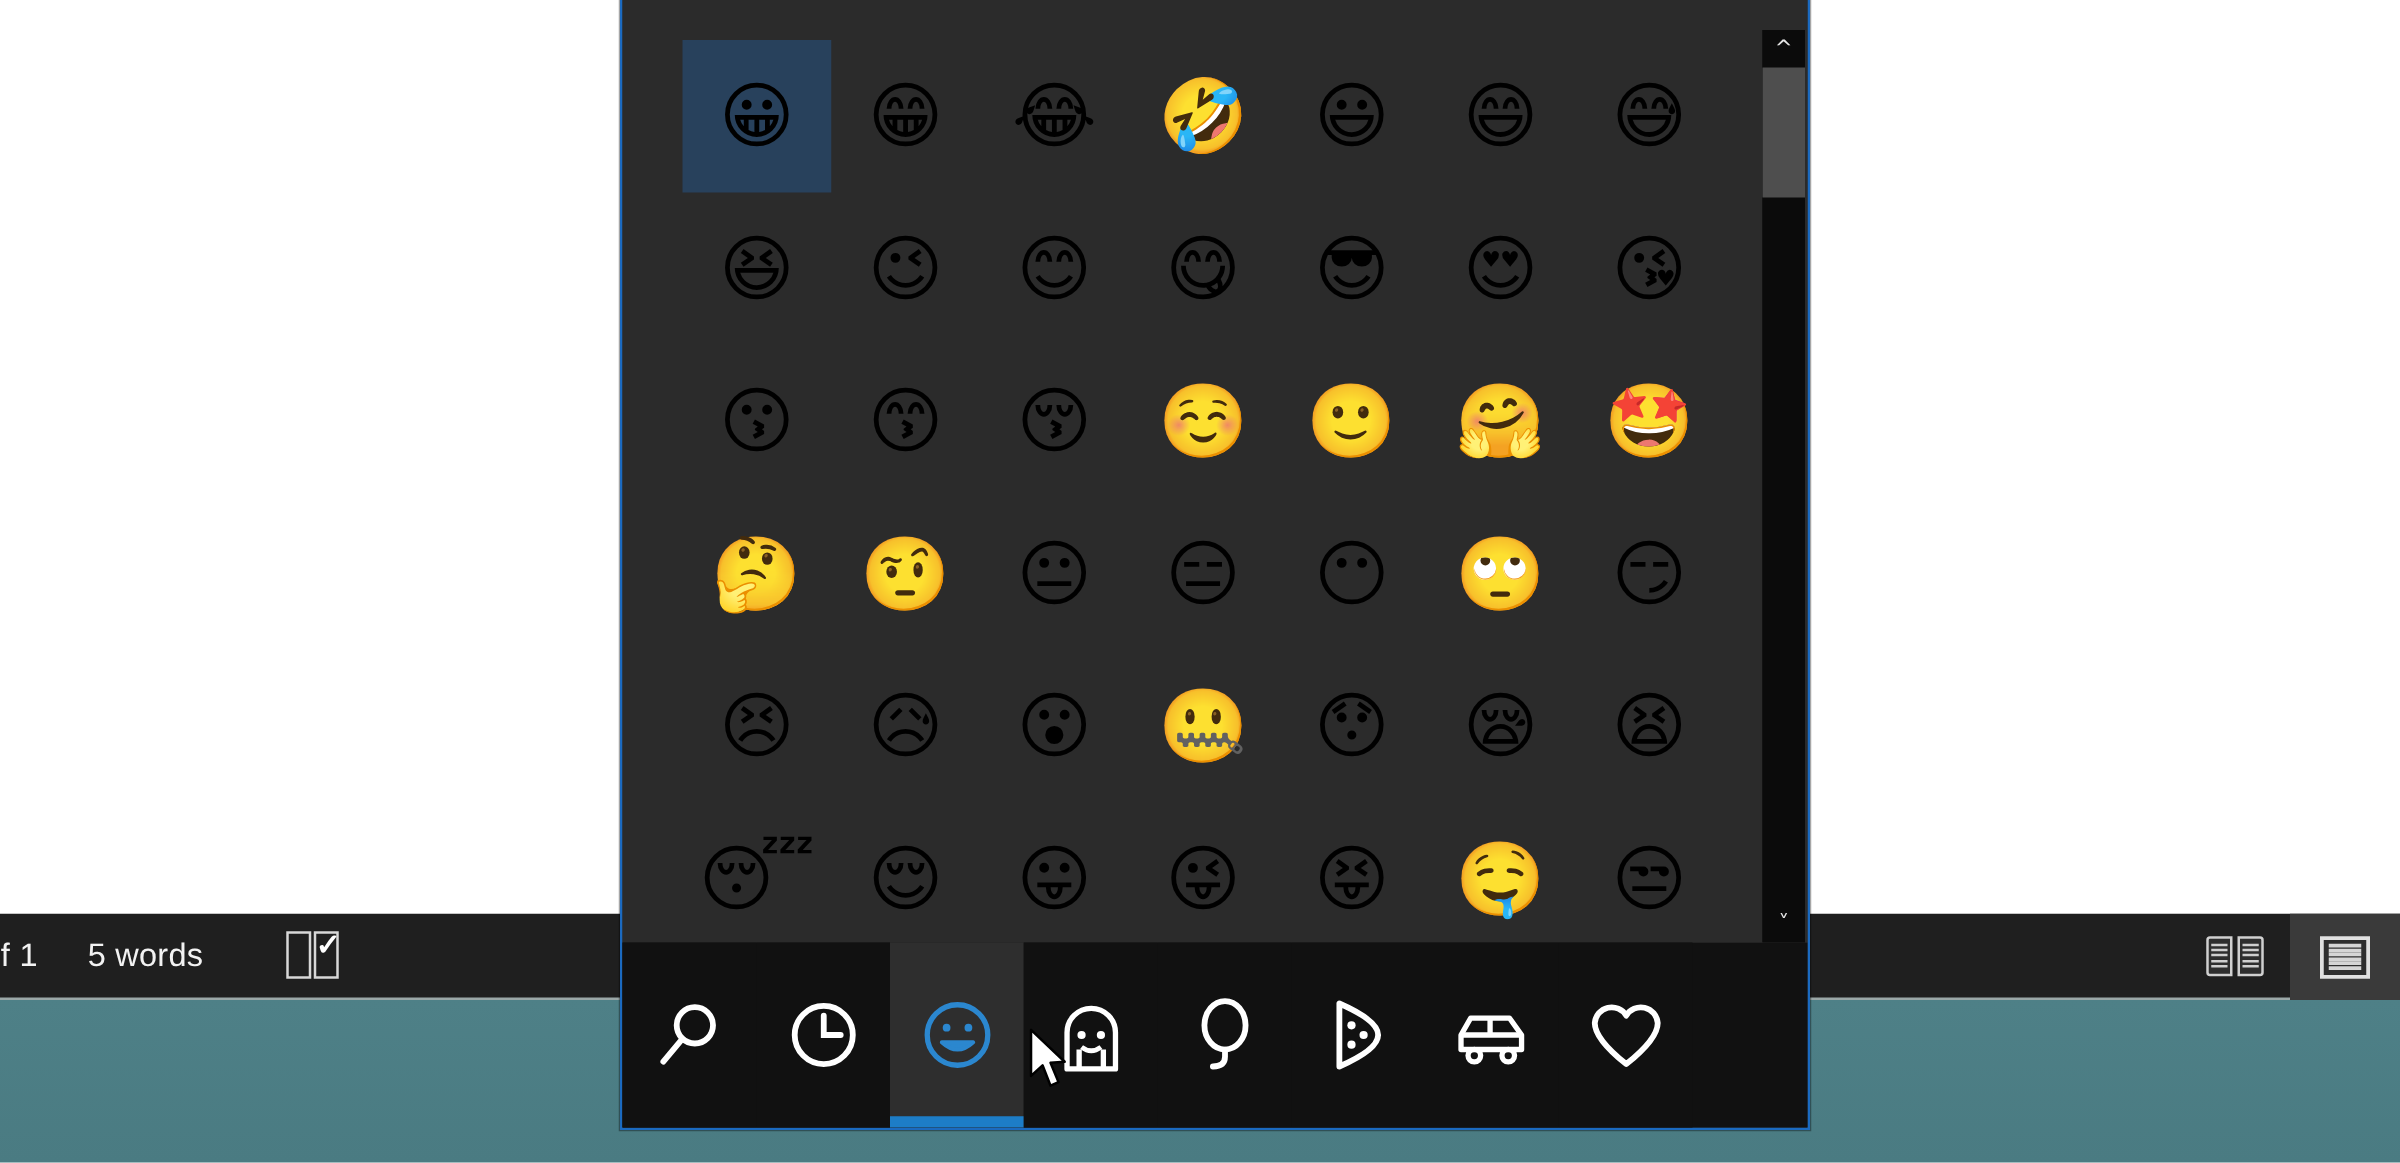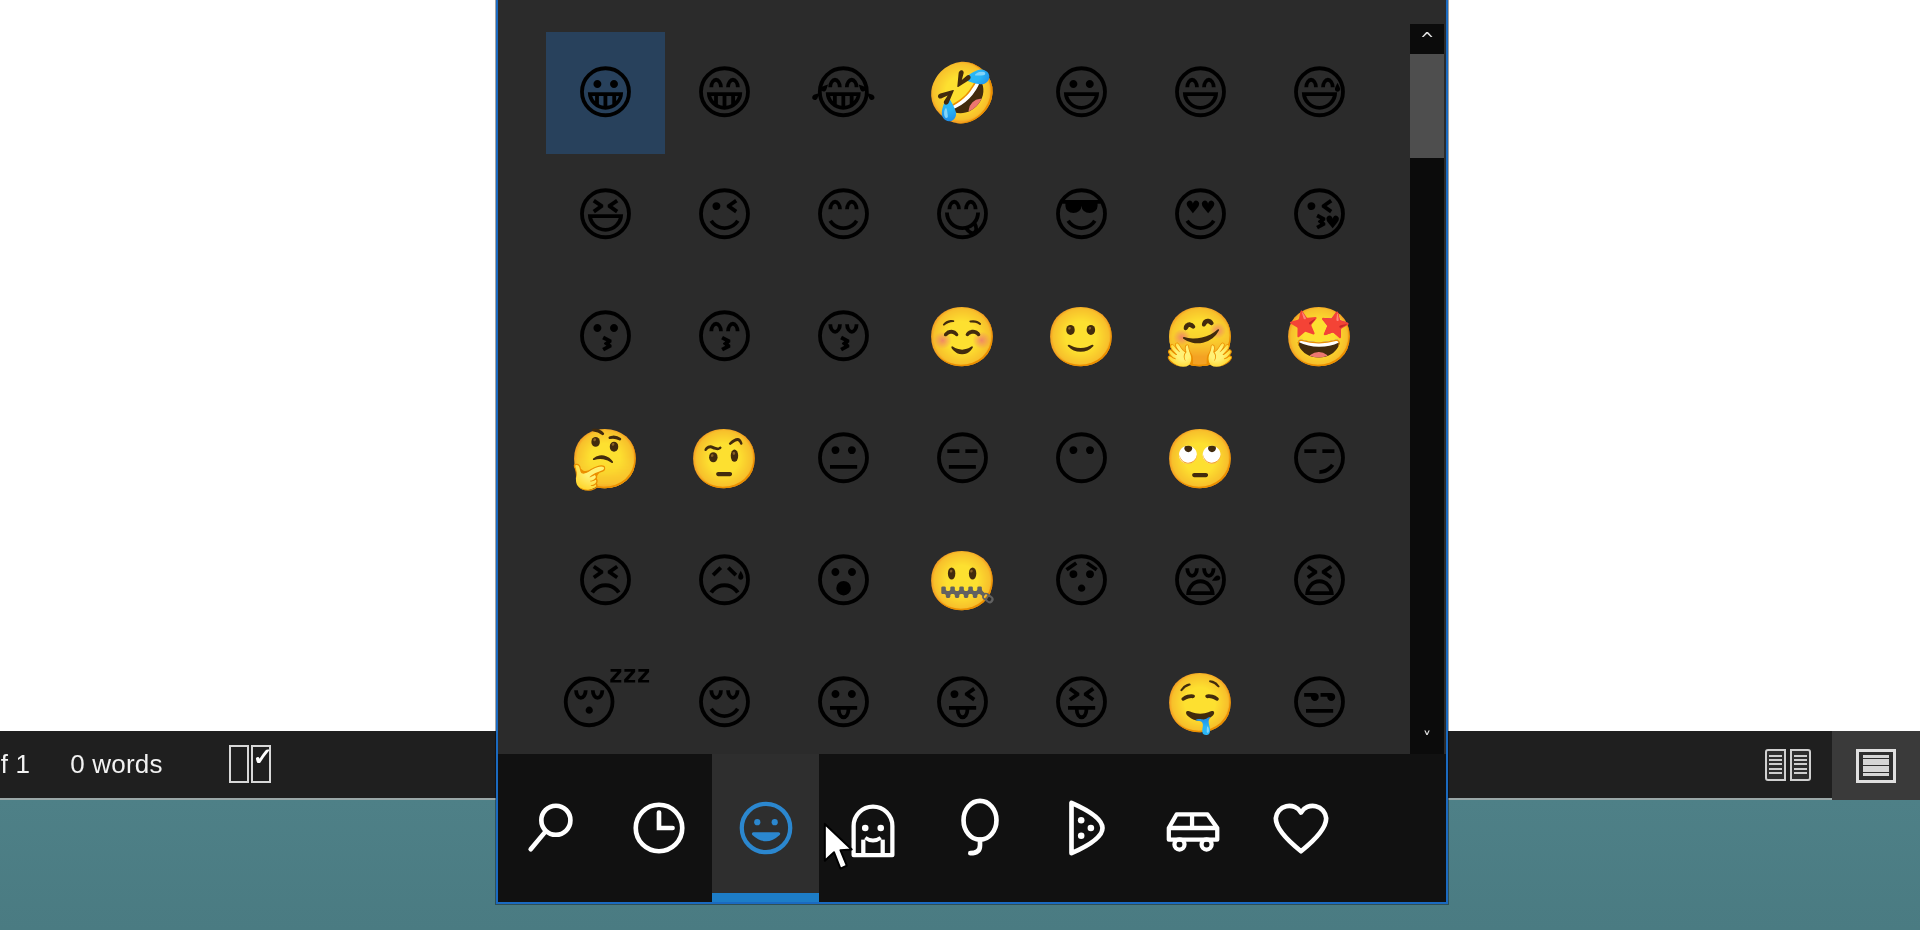--- a/index.html
+++ b/index.html
@@ -274,21 +274,21 @@
 </head>
 <body>
 
 <div id="app-root">
 
   <div id="document-canvas"></div>
 
   <div id="status-bar">
     <div id="status-left">
       <span class="status-text">of 1</span>
-      <span class="status-text">0 words</span>
+      <span class="status-text">5 words</span>
       <span id="proofing-icon">
         <span class="bk-left"></span>
         <span class="bk-right"></span>
         <span class="bk-check">✓</span>
       </span>
     </div>
 
     <div id="status-right">
       <div class="view-button">
         <span class="icon-readmode">

